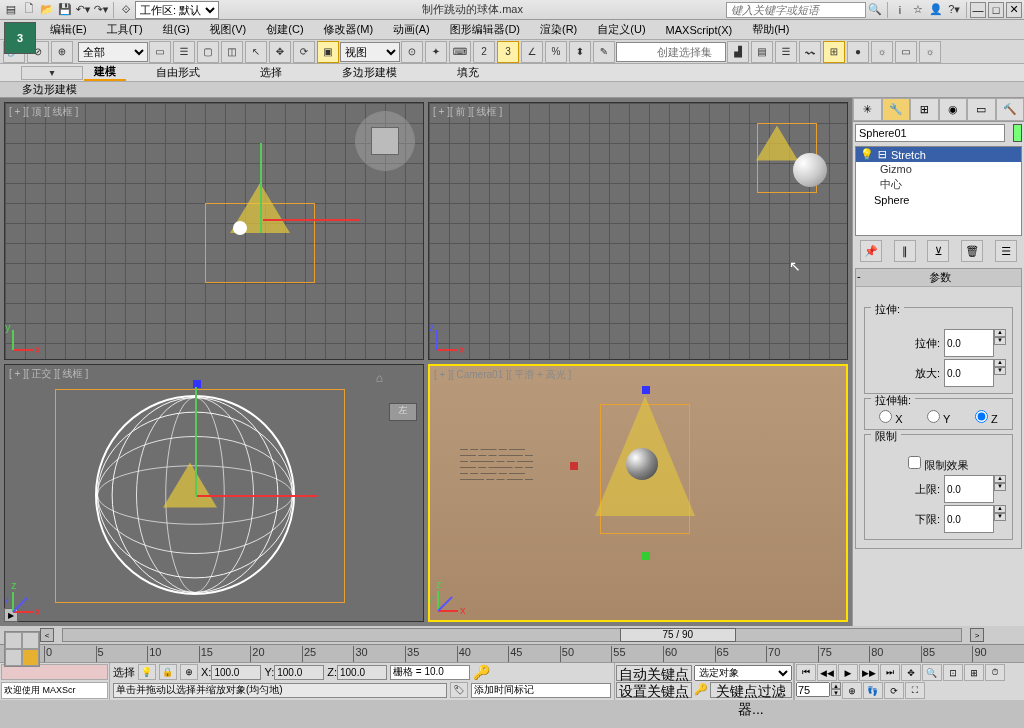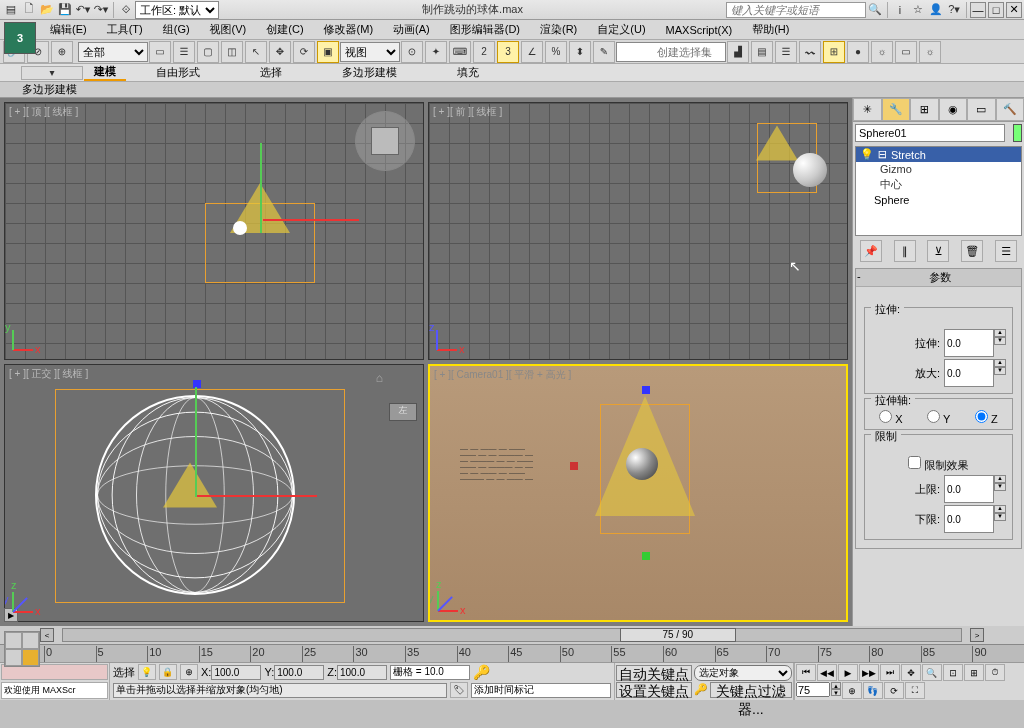--- a/index.html
+++ b/index.html
@@ -80,21 +80,21 @@
 .status-row { display:flex; align-items:center; height:18px; gap:3px; padding:0 3px; }
 .status-row .sb2 { width:18px; height:16px; border:1px solid #aaa; background:#ddd; display:flex; align-items:center; justify-content:center; cursor:pointer; font-size:9px; }
 .status-row input { height:15px; border:1px solid #888; font-size:10px; padding:0 2px; }
 .coords input { width:50px; background:#e0e0e0; }
 .status-row .grid { width:80px; }
 .status-right { width:230px; display:flex; flex-wrap:wrap; align-content:flex-start; padding:1px; gap:1px; border-left:1px solid #aaa; }
 .status-right .nb { width:20px; height:17px; border:1px solid #aaa; background:#ddd; cursor:pointer; display:flex; align-items:center; justify-content:center; font-size:9px; }
 .status-auto { width:180px; border-left:1px solid #aaa; border-right:1px solid #aaa; display:flex; flex-direction:column; padding:1px; }
 .status-auto .arow { display:flex; gap:2px; height:17px; align-items:center; }
 .status-auto button { font-size:14px; height:16px; padding:0 2px; border:1px solid #888; background:#ddd; cursor:pointer; }
-.status-auto select { font-size:10px; height:16px; flex:1;border-radius:7px; }
+.status-auto select { font-size:10px; height:16px; flex:1; }
 .key-icon { font-size:14px; }
 .viewcube { position:absolute; top:8px; right:8px; width:60px; height:60px; border:1px solid #888; background:rgba(200,200,200,0.3); border-radius:50%; display:flex; align-items:center; justify-content:center; }
 .viewcube .cube { width:28px; height:28px; background:#bbb; border:1px solid #666; }
 .home-icon { position:absolute; top:6px; right:40px; color:#aaa; font-size:12px; }
 .persp-label { position:absolute; top:38px; right:6px; width:28px; height:18px; background:#999; border:1px solid #555; color:#ddd; font-size:9px; text-align:center; }
 .sphere-wf { position:absolute; width:200px; height:200px; border:2px solid #fff; border-radius:50%; top:30px; left:90px; }
 .sphere-wf::before, .sphere-wf::after { content:''; position:absolute; border:1px solid #fff; border-radius:50%; }
 .sphere-wf::before { inset:0; transform:scaleX(0.3); }
 .sphere-wf::after { inset:0; transform:scaleY(0.3); }
 .gizmo-box { position:absolute; border:1px solid #e8a030; }

